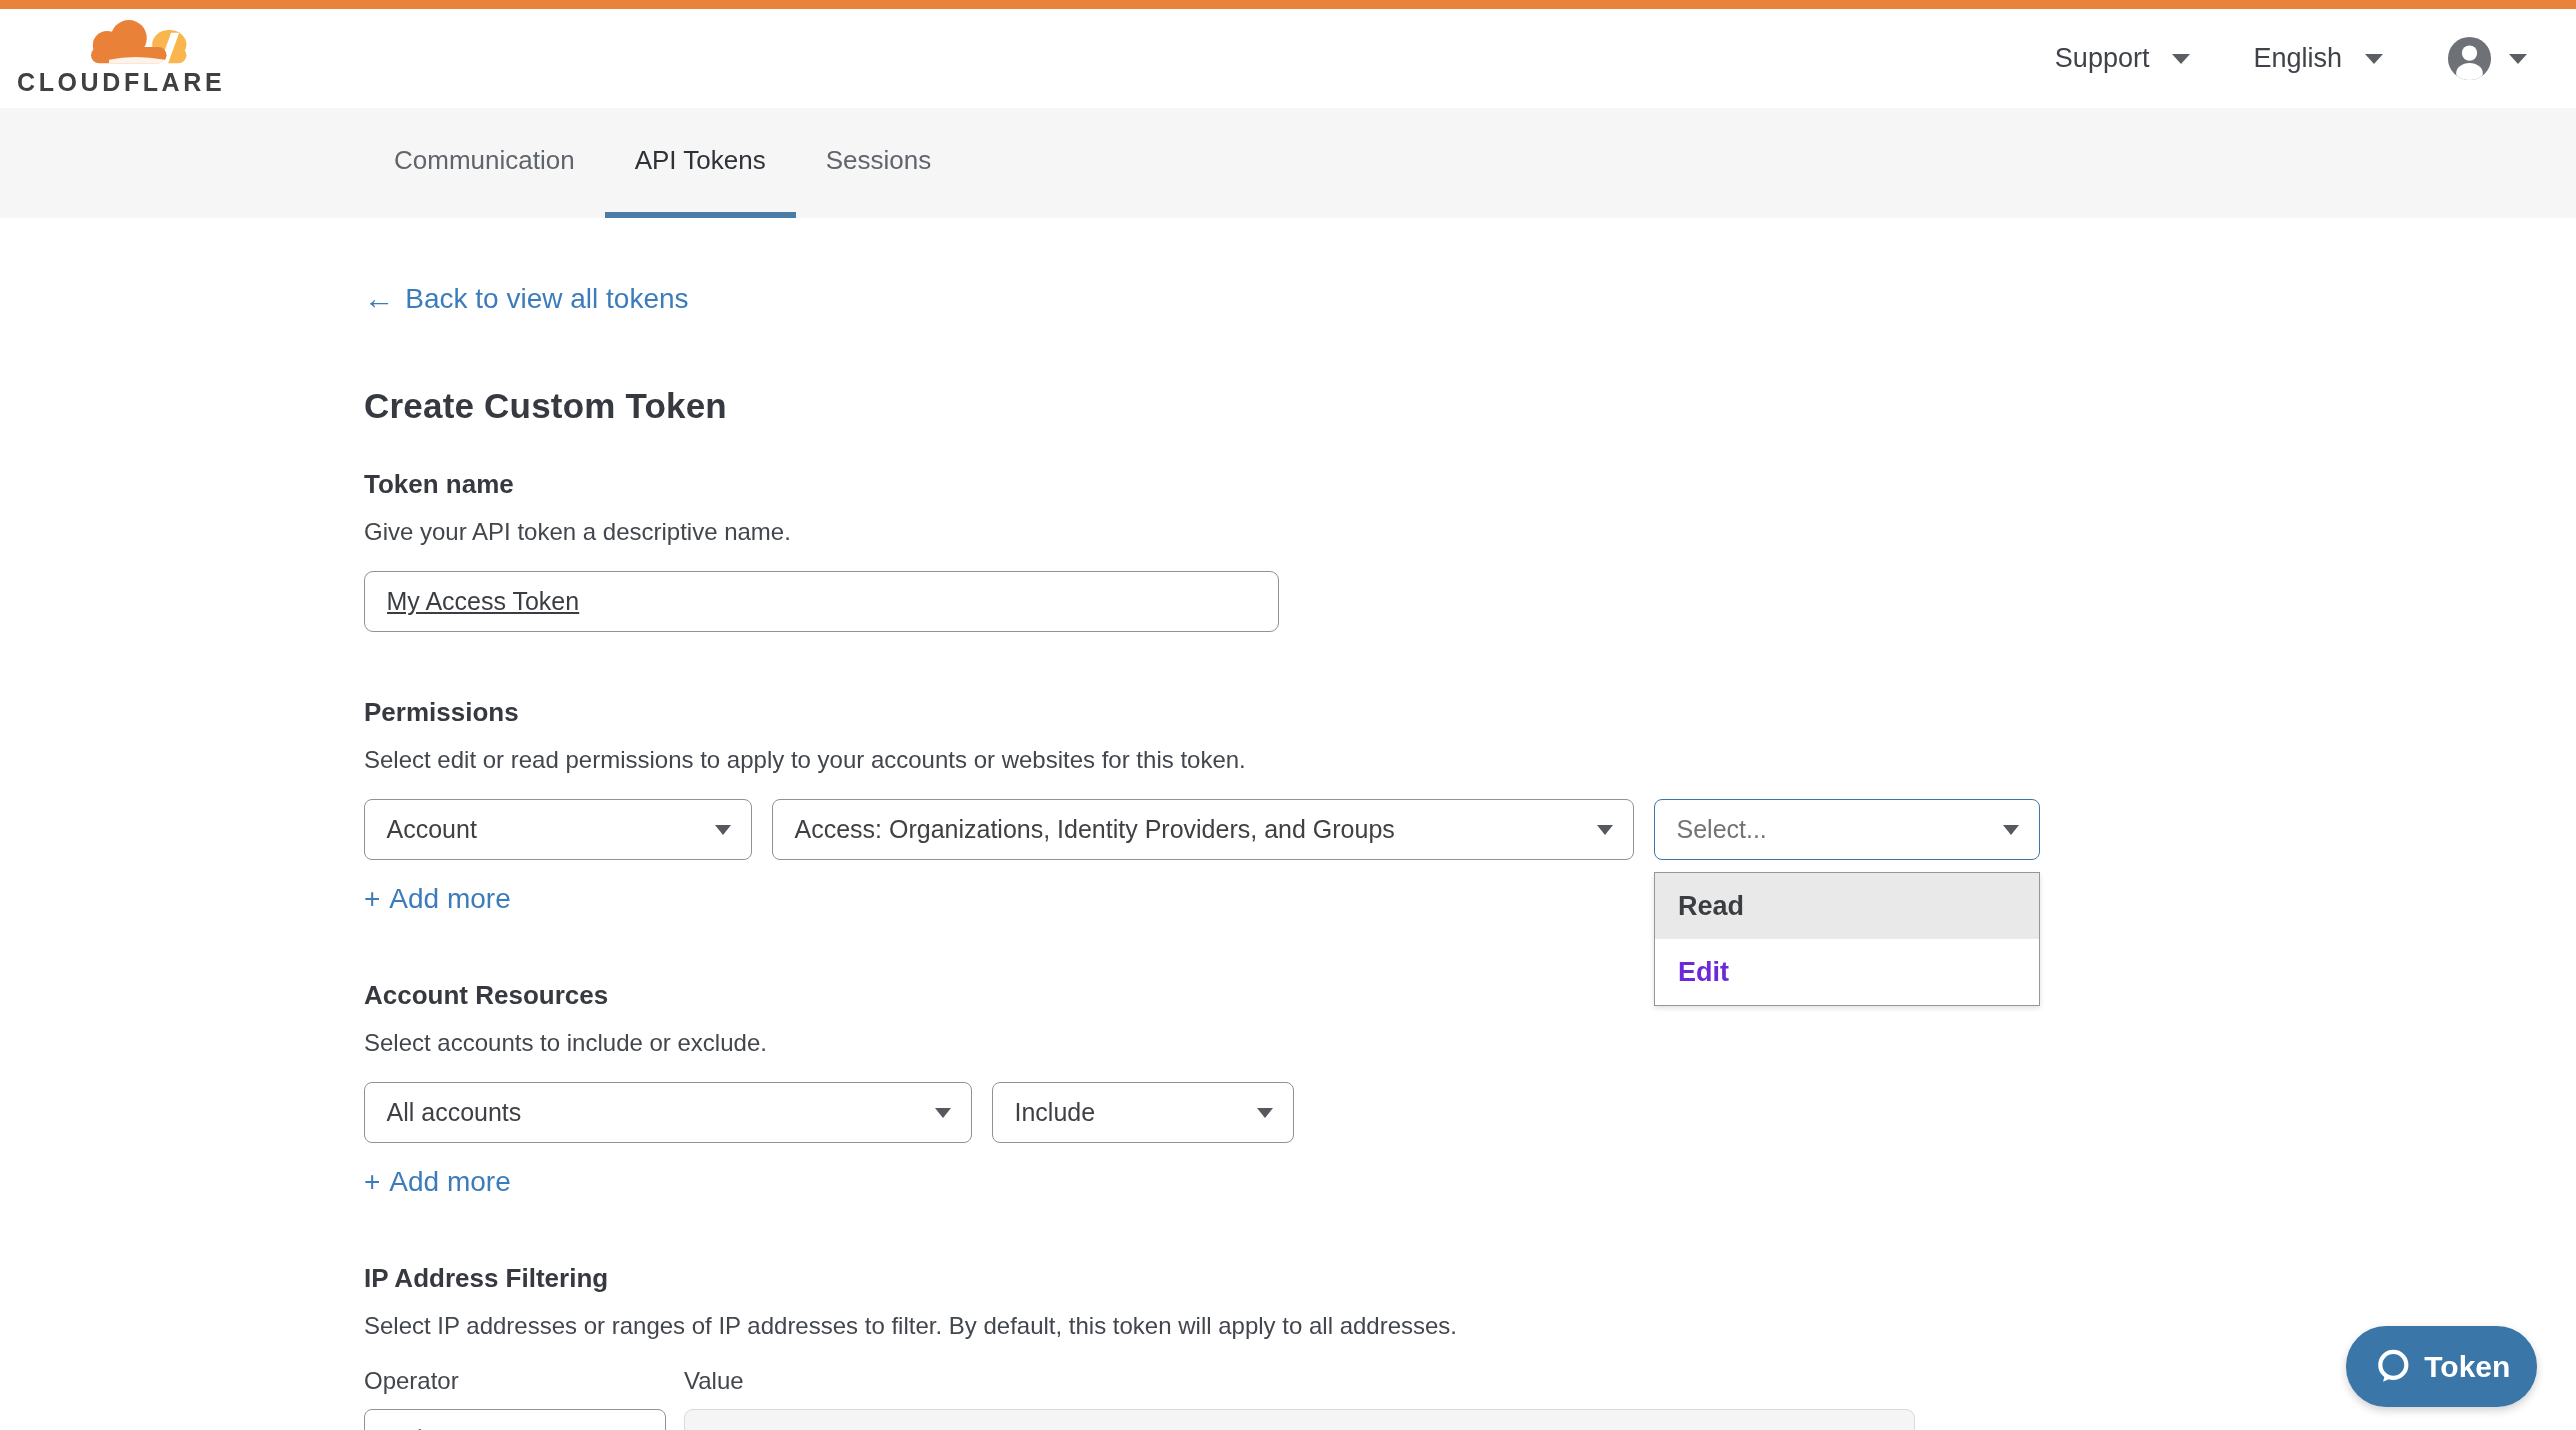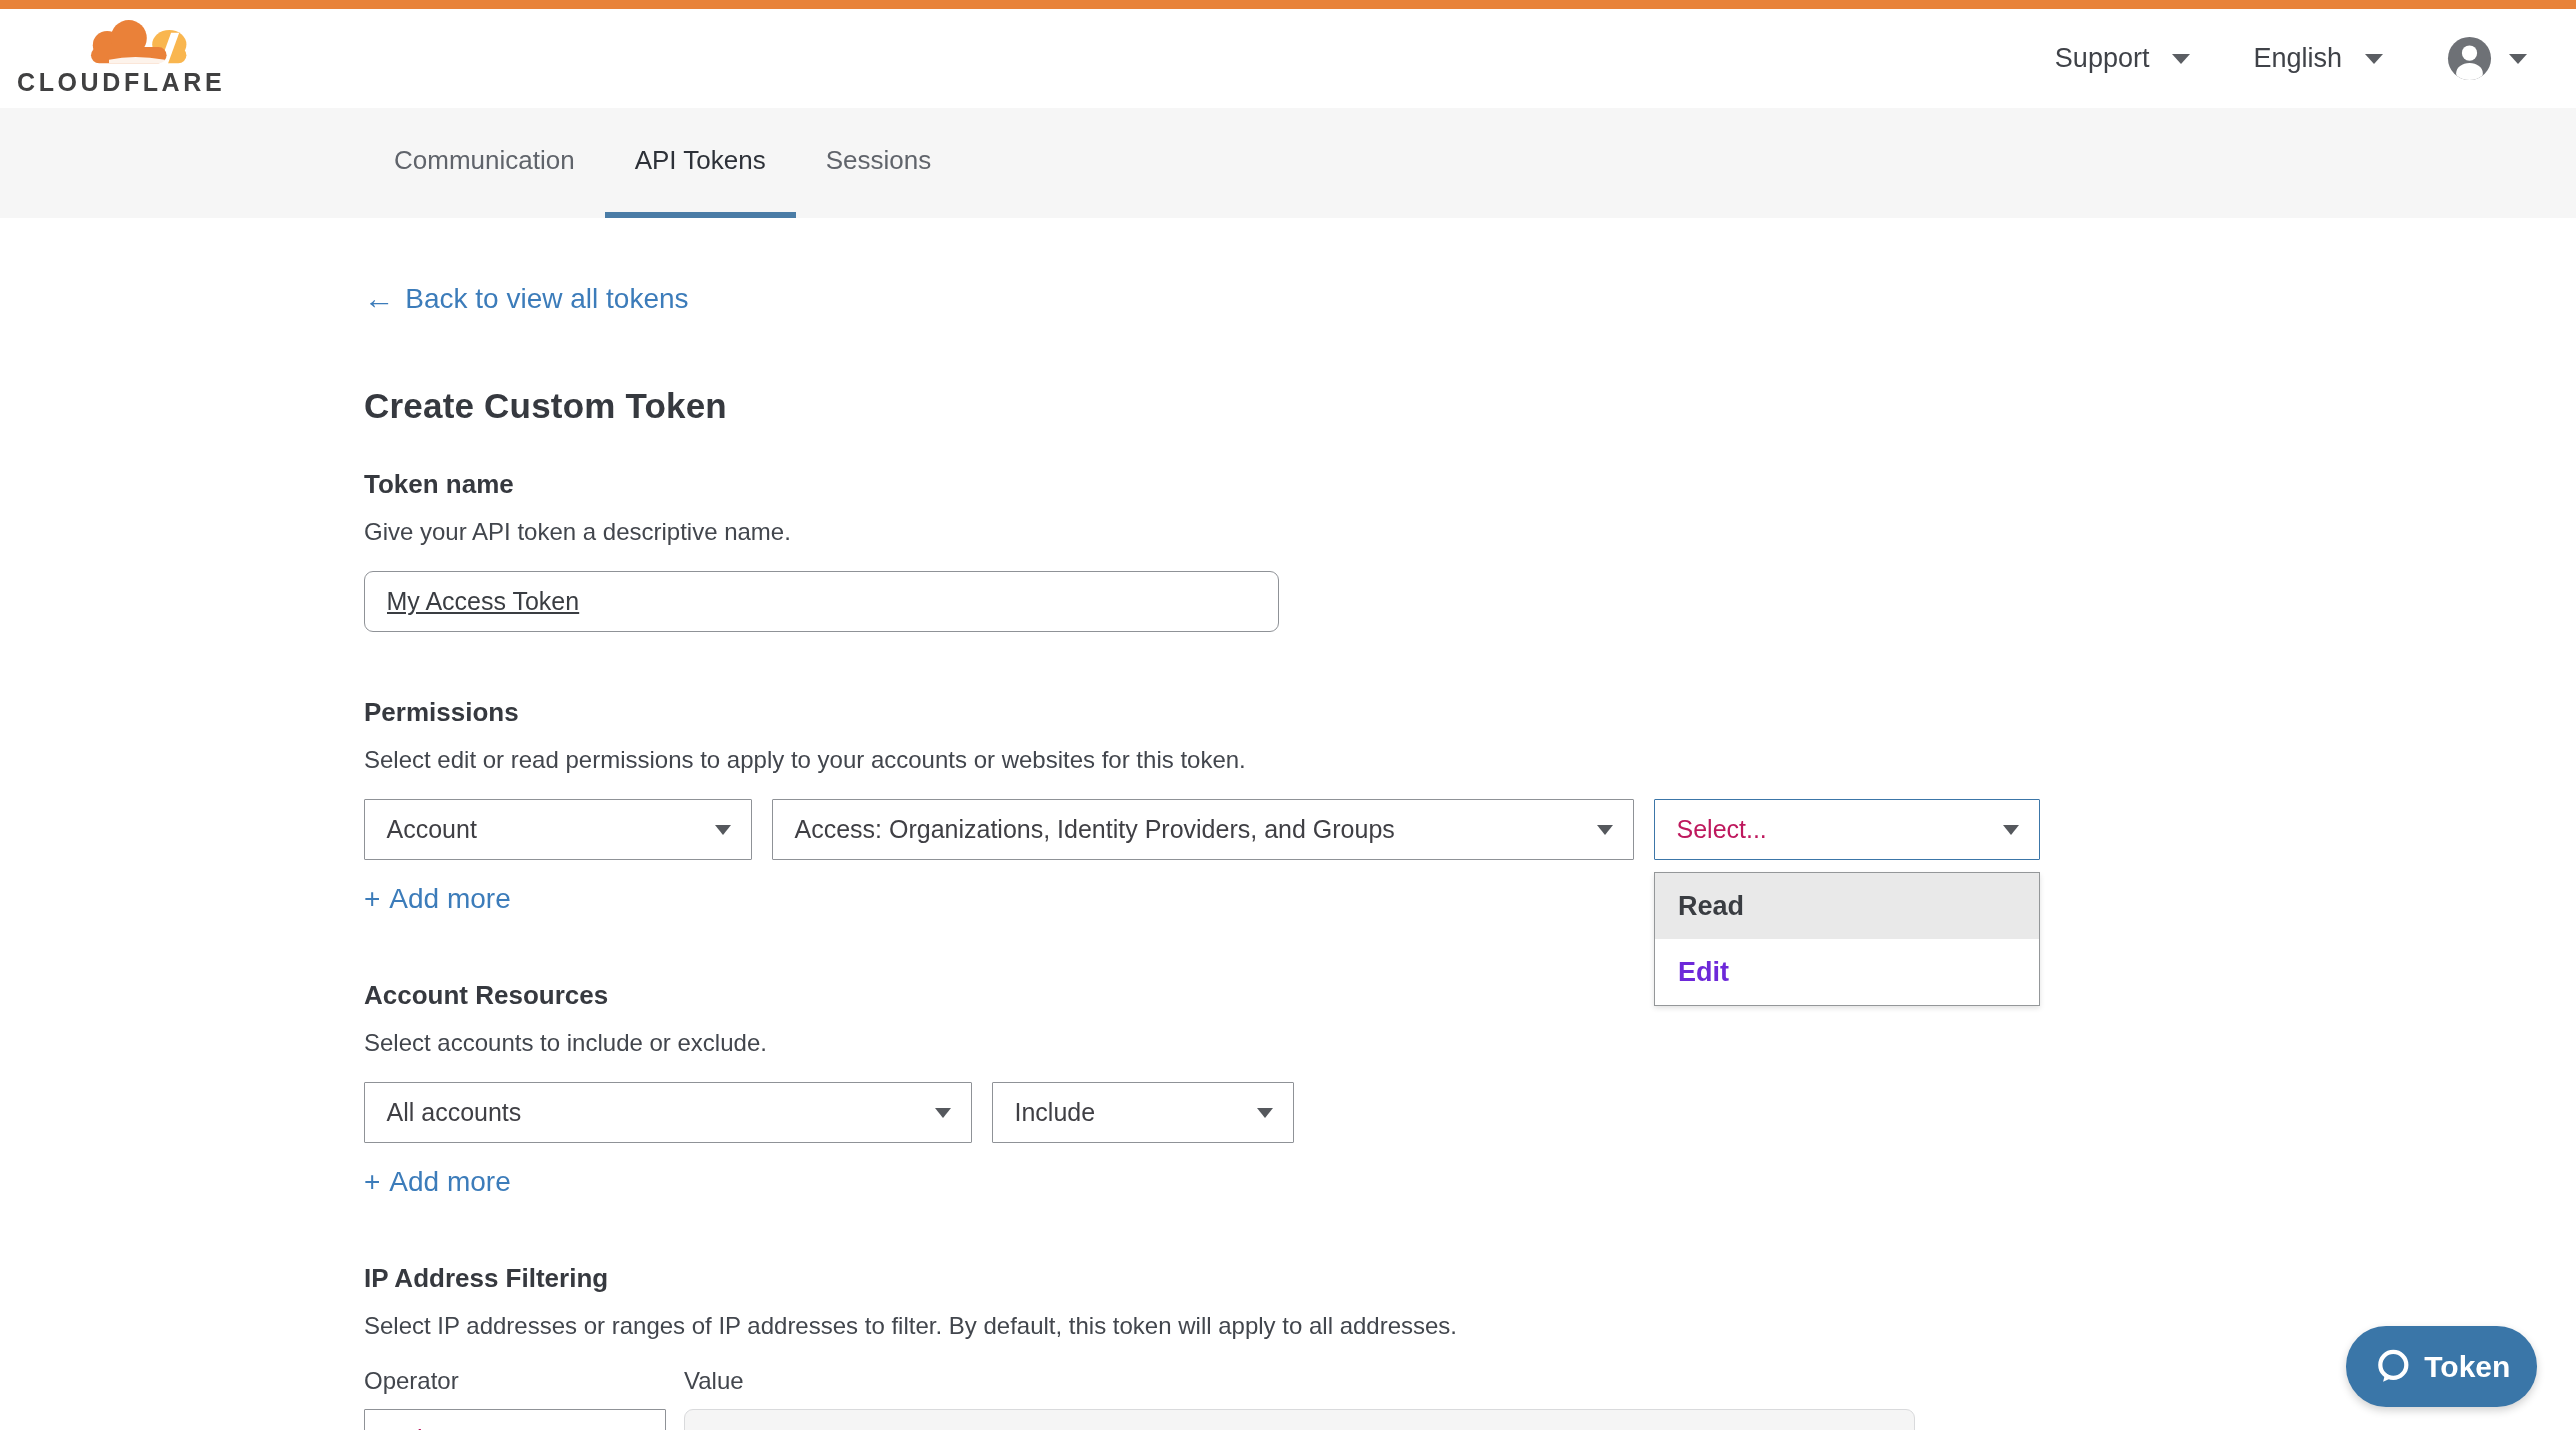--- a/index.html
+++ b/index.html
@@ -32,25 +32,25 @@
   h3 { font-size:26px; font-weight:600; color:#36393f; }
   .desc { font-size:24px; color:#42464d; margin-top:18px; }
   .section { margin-top:65px; }
   .section.first { margin-top:43px; }
 
   input.text { height:61px; border:1.8px solid #8f9297; border-radius:9px; font-size:25px; color:#3a3d42;
     padding:0 21.5px; margin-top:25px; font-family:inherit; outline:none; background:#fff; }
   #token-input { width:915px;text-decoration:underline; }
 
   .row { display:flex; gap:20px; margin-top:25px; }
-  .select { height:61px; border:1.8px solid #8f9297; border-radius:1px; background:#fff; display:flex;
+  .select { height:61px; border:1.8px solid #8f9297; border-radius:8px; background:#fff; display:flex;
     align-items:center; padding:0 21.5px; font-size:25px; color:#3f3f44; cursor:pointer; position:relative; }
   .select .s-caret { position:absolute; right:20px; width:0; height:0; border-left:8px solid transparent;
     border-right:8px solid transparent; border-top:10.8px solid #55585d; }
-  .select .ph { color:#be185d; }
+  .select .ph { color:#737373; }
   .select.focused { border-color:#3c76a8; }
   .w-account { width:388px; } .w-access { width:862px; } .w-perm { width:386px; }
   .w-include { width:302px; } .w-allacct { width:608px; }
   .w-operator { width:302px; } .w-ipvalue { width:1231px; }
 
   .select-wrap { position:relative; }
   .menu { position:absolute; top:73px; left:0; width:386px; background:#fff; border:1.8px solid #949799;
     box-shadow:0 2.7px 5.4px rgba(0,0,0,.12); z-index:10;font-weight:bold; }
   .option { height:66px; display:flex; align-items:center; padding:0 23px; font-size:27px; color:#6d28d9; cursor:pointer; }
   .option.hl { background:#e9e9e9; color:#3a3d42; }

